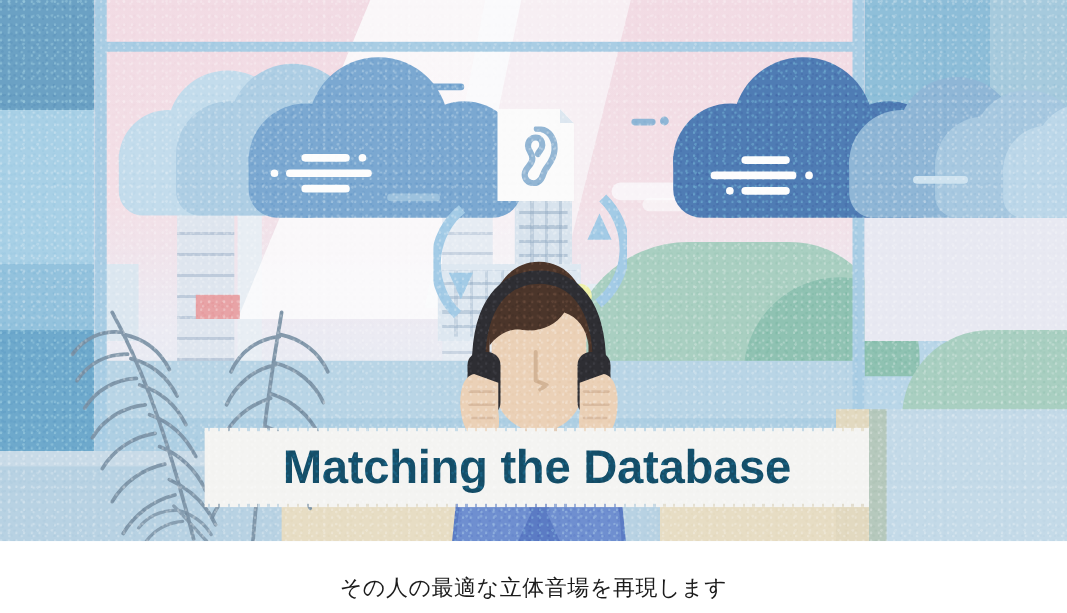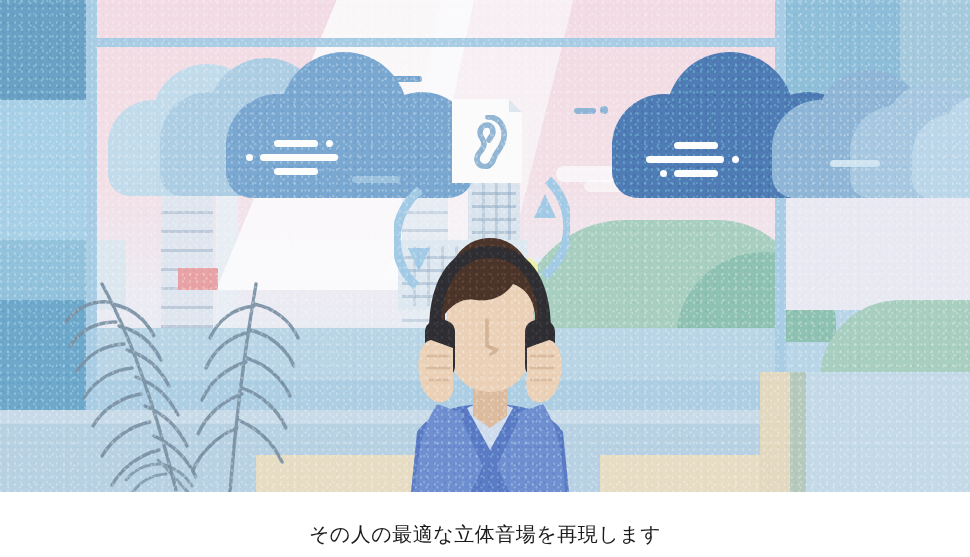--- a/index.html
+++ b/index.html
@@ -332,20 +332,23 @@
       <g stroke="#d9bba0" stroke-width="2.4" fill="none" stroke-linecap="round">
         <path d="M32 120 L54 120"></path>
         <path d="M32 132 L54 132"></path>
         <path d="M34 144 L54 144"></path>
         <path d="M136 120 L158 120"></path>
         <path d="M136 132 L158 132"></path>
         <path d="M136 144 L156 144"></path>
       </g>
     </svg>
 
+    <div id="title-band">
+      <div id="title-text">Matching the Database</div>
+    </div>
 
     <div id="grain"></div>
   </div>
 
   <div id="caption-bar">
     <div id="caption-text">その人の最適な立体音場を再現します</div>
   </div>
 
 </div>
 

